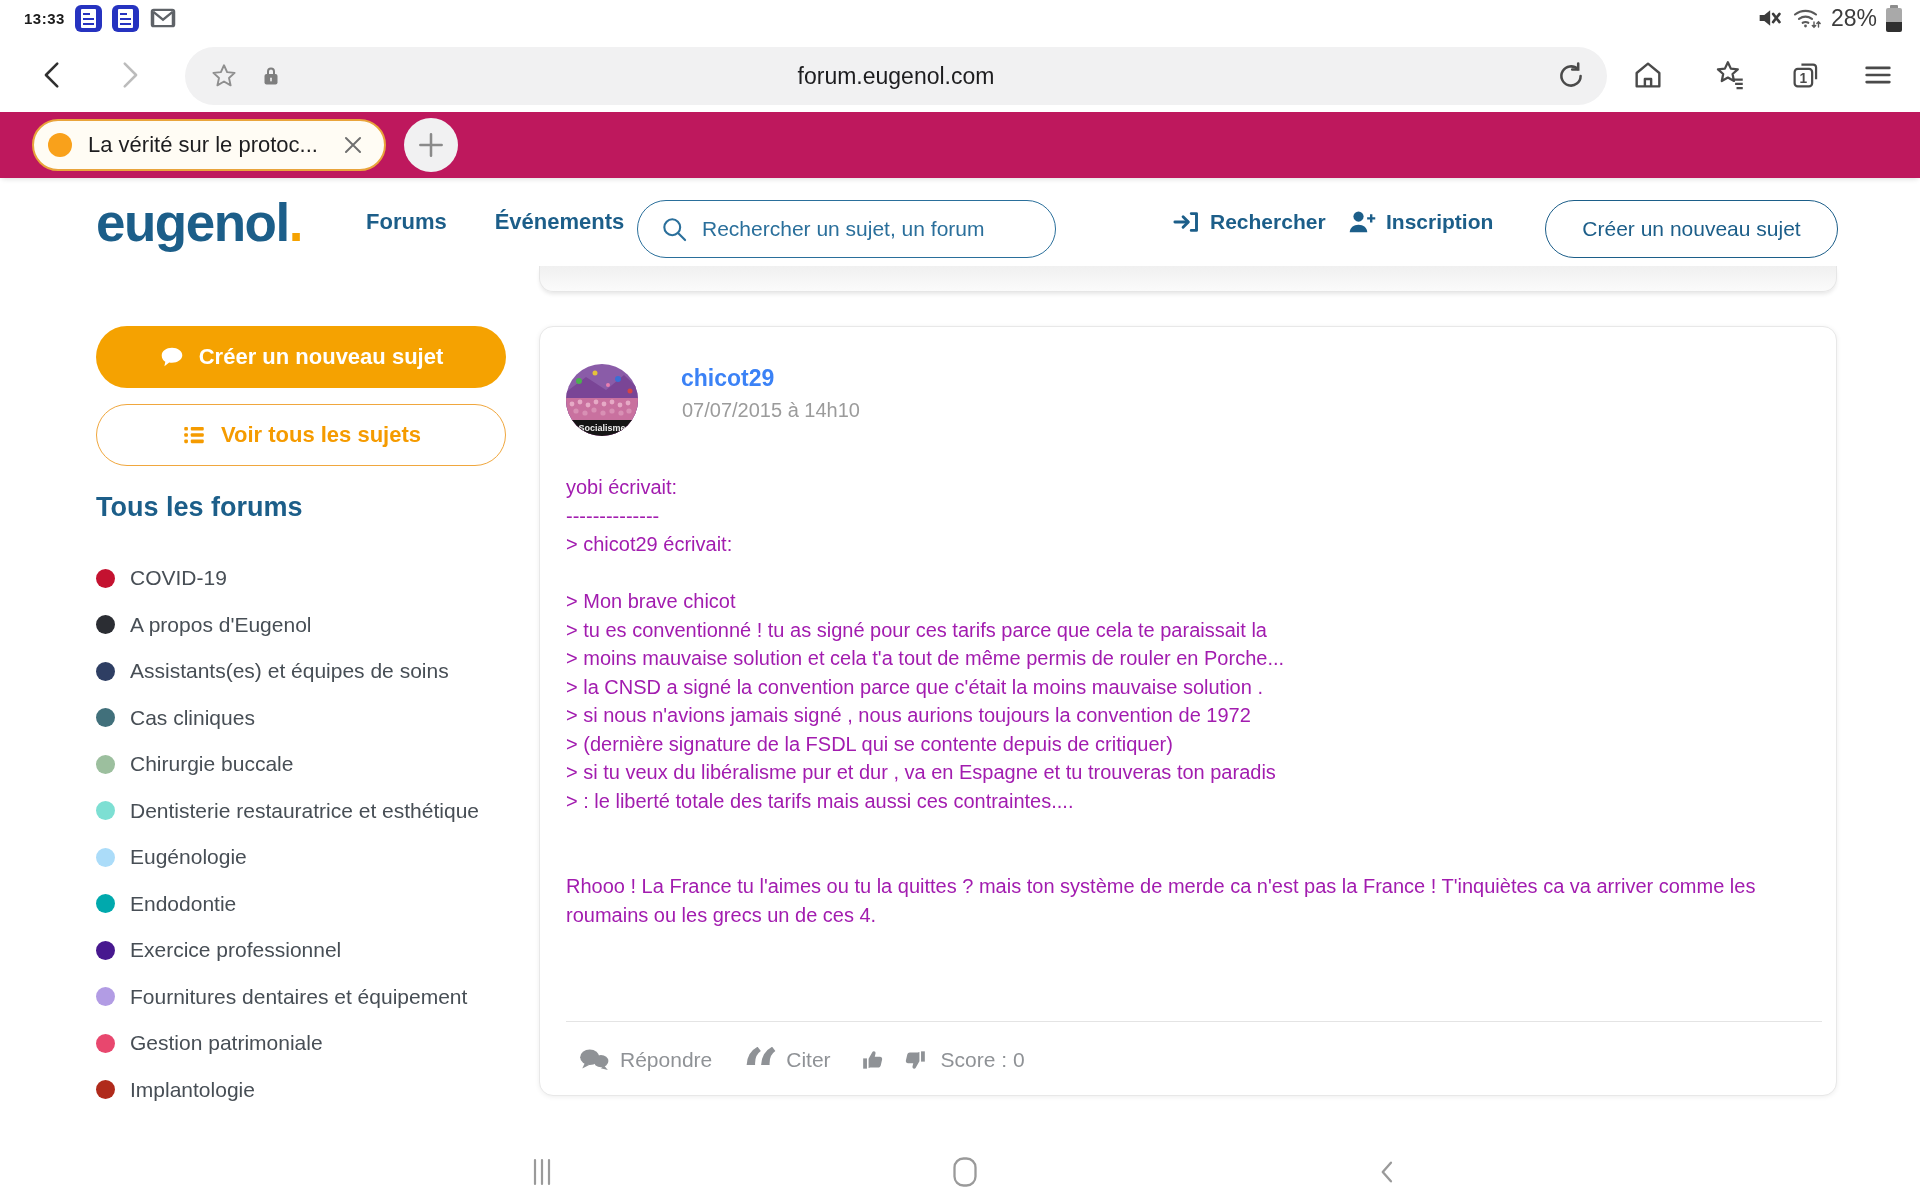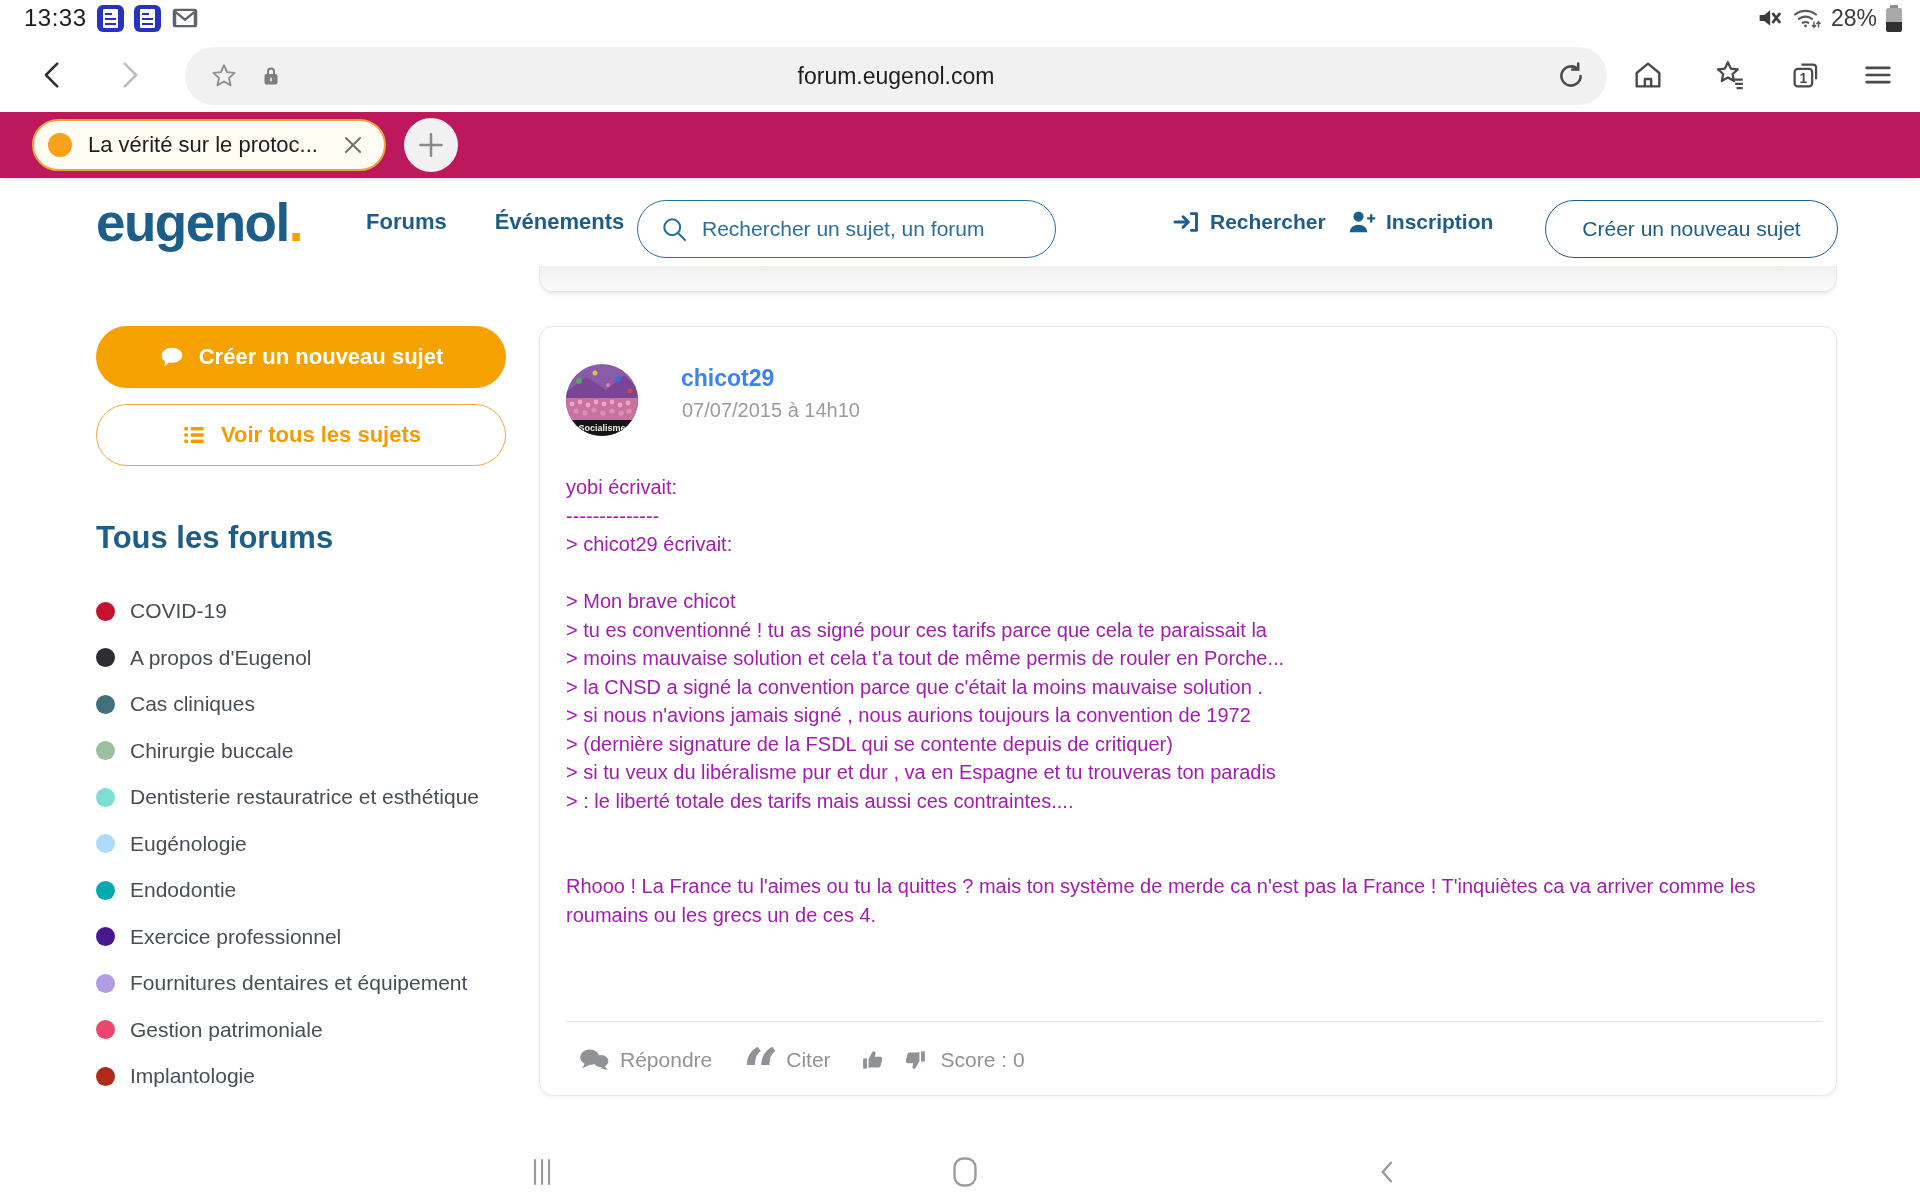--- a/index.html
+++ b/index.html
@@ -3,21 +3,21 @@
 <meta charset="utf-8">
 <style>
   * { margin:0; padding:0; box-sizing:border-box; }
   html,body { width:1920px; height:1200px; background:#fff;
     font-family:"Liberation Sans","DejaVu Sans",sans-serif; }
   .screen { position:relative; width:1920px; height:1200px; overflow:hidden; background:#fff; }
 
   
   .status-bar { position:absolute; left:0; top:0; width:1920px; height:38px; background:#fff; }
   .sb-left { position:absolute; left:24px; top:4px; display:flex; align-items:center; gap:10px; }
-  .sb-time { font-size:24px; font-weight:400; color:#1b1b1b; letter-spacing:.5px; }
+  .sb-time { font-size:15px; font-weight:700; color:#1b1b1b; letter-spacing:.5px; }
   .app-ic { width:27px; height:27px; border-radius:6px; background:#2633c0; position:relative; }
   .app-ic .doc { position:absolute; left:6px; top:4px; width:15px; height:19px; background:#fff; border-radius:1px; }
   .app-ic .doc i { display:block; height:2px; background:#2633c0; margin:3px 2px 0 2px; }
   .app-ic .doc i:first-child { margin-top:4px; width:7px; }
   .sb-right { position:absolute; right:18px; top:4px; display:flex; align-items:center; gap:9px; }
   .sb-batt-wrap { display:flex; flex-direction:column; align-items:center; }
   .sb-batt-cap { width:8px; height:3px; background:#8d8d8d; border-radius:1px 1px 0 0; }
   .sb-batt { width:16px; height:24px; border-radius:2px;
     background:linear-gradient(#a9a9a9 0 58%, #303030 58% 100%); }
   .sb-pct { font-size:23px; color:#3c3c3c; }
@@ -66,21 +66,21 @@
   .content { position:absolute; left:0; top:266px; width:1920px; height:874px; background:#fff; }
 
   
   .sidebar { position:absolute; left:96px; top:60px; width:410px; }
   .btn-orange { width:410px; height:62px; border-radius:31px; background:#f5a201; border:none; color:#fff;
     font-size:22px; font-weight:700; display:flex; align-items:center; justify-content:center; gap:14px;
     font-family:inherit; }
   .btn-outline-orange { margin-top:16px; width:410px; height:62px; border-radius:31px; background:#fff;
     border:1.5px solid #f0a73e; color:#f59b00; font-size:22px; font-weight:700; display:flex;
     align-items:center; justify-content:center; gap:14px; font-family:inherit; }
-  .forums-heading { margin-top:54px; font-size:31px; font-weight:700; color:#1c5e89; }
+  .forums-heading { margin-top:26px; font-size:27px; font-weight:700; color:#1c5e89; }
   .forum-list { margin-top:32px; }
   .forum-item { height:46.5px; display:flex; align-items:center; gap:15px; cursor:pointer; }
   .forum-dot { width:19px; height:19px; border-radius:50%; flex:0 0 auto; }
   .forum-label { font-size:21px; color:#474e55; }
 
   
   .main-col { position:absolute; left:539px; top:0; width:1298px; }
   .prev-card { position:absolute; left:0; top:0; width:1298px; height:26px;
     background:linear-gradient(#f0f0f0,#fbfbfb); border:1px solid #e6e6e6; border-top:none;
     border-radius:0 0 14px 14px; box-shadow:0 3px 4px -1px rgba(0,0,0,.10); }
@@ -290,20 +290,24 @@
       <h2 class="forums-heading">Tous les forums</h2>
 
       <div class="forum-list">
         <div class="forum-item">
             <span class="forum-dot" style="background: rgb(196, 18, 48);"></span>
             <span class="forum-label">COVID-19</span>
           </div>
         <div class="forum-item">
             <span class="forum-dot" style="background: rgb(43, 45, 51);"></span>
             <span class="forum-label">A propos d'Eugenol</span>
+          </div>
+        <div class="forum-item">
+            <span class="forum-dot" style="background: rgb(46, 62, 99);"></span>
+            <span class="forum-label">Assistants(es) et équipes de soins</span>
           </div>
         <div class="forum-item">
             <span class="forum-dot" style="background: rgb(65, 112, 123);"></span>
             <span class="forum-label">Cas cliniques</span>
           </div>
         <div class="forum-item">
             <span class="forum-dot" style="background: rgb(156, 191, 158);"></span>
             <span class="forum-label">Chirurgie buccale</span>
           </div>
         <div class="forum-item">

